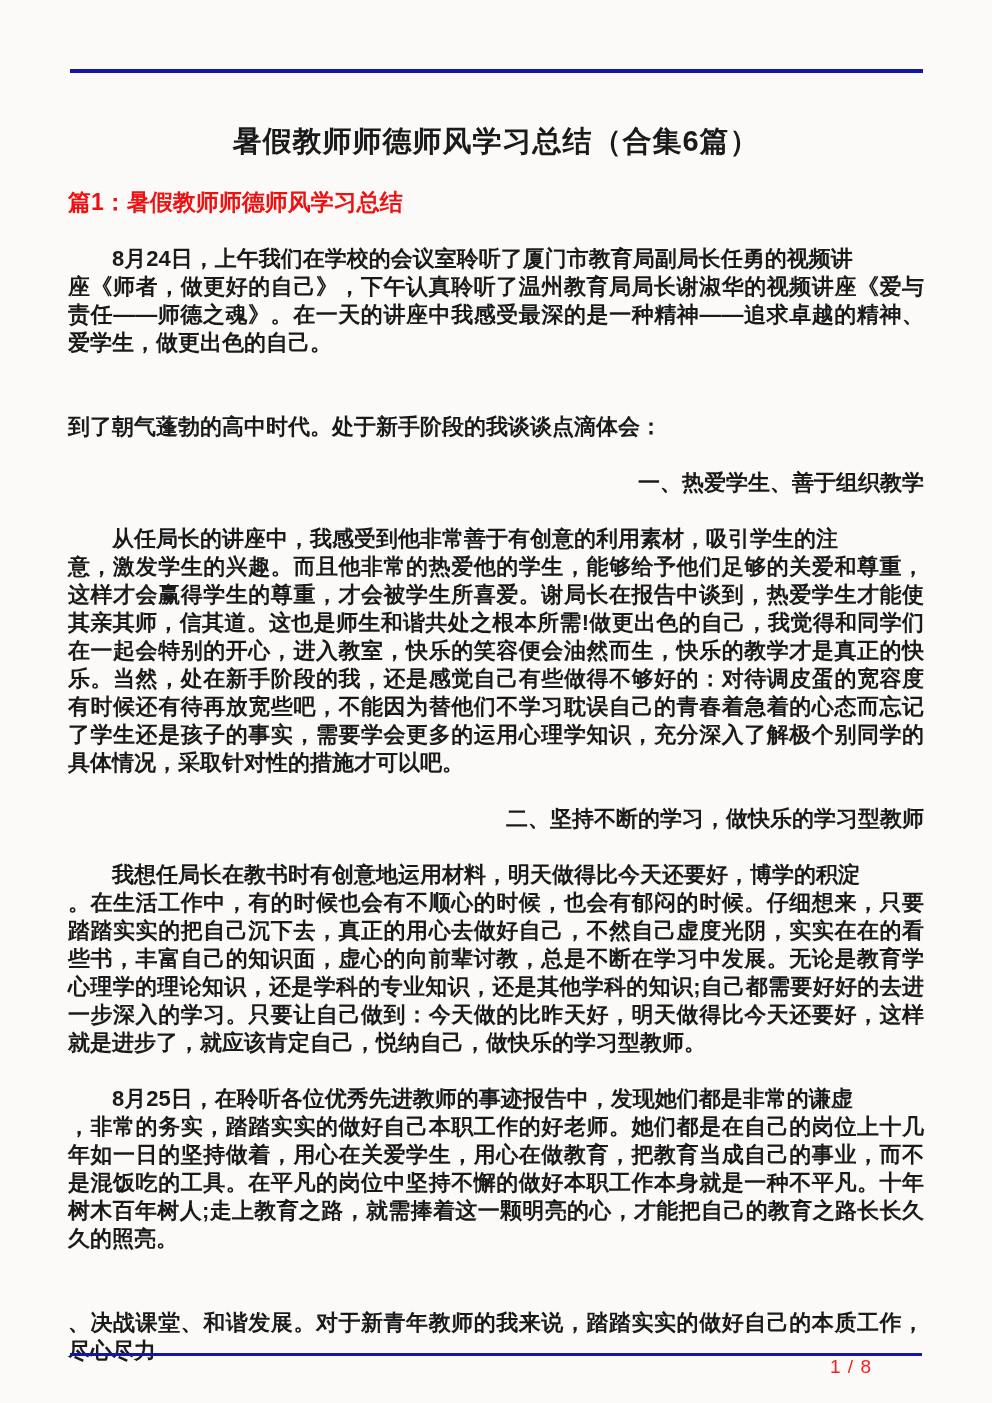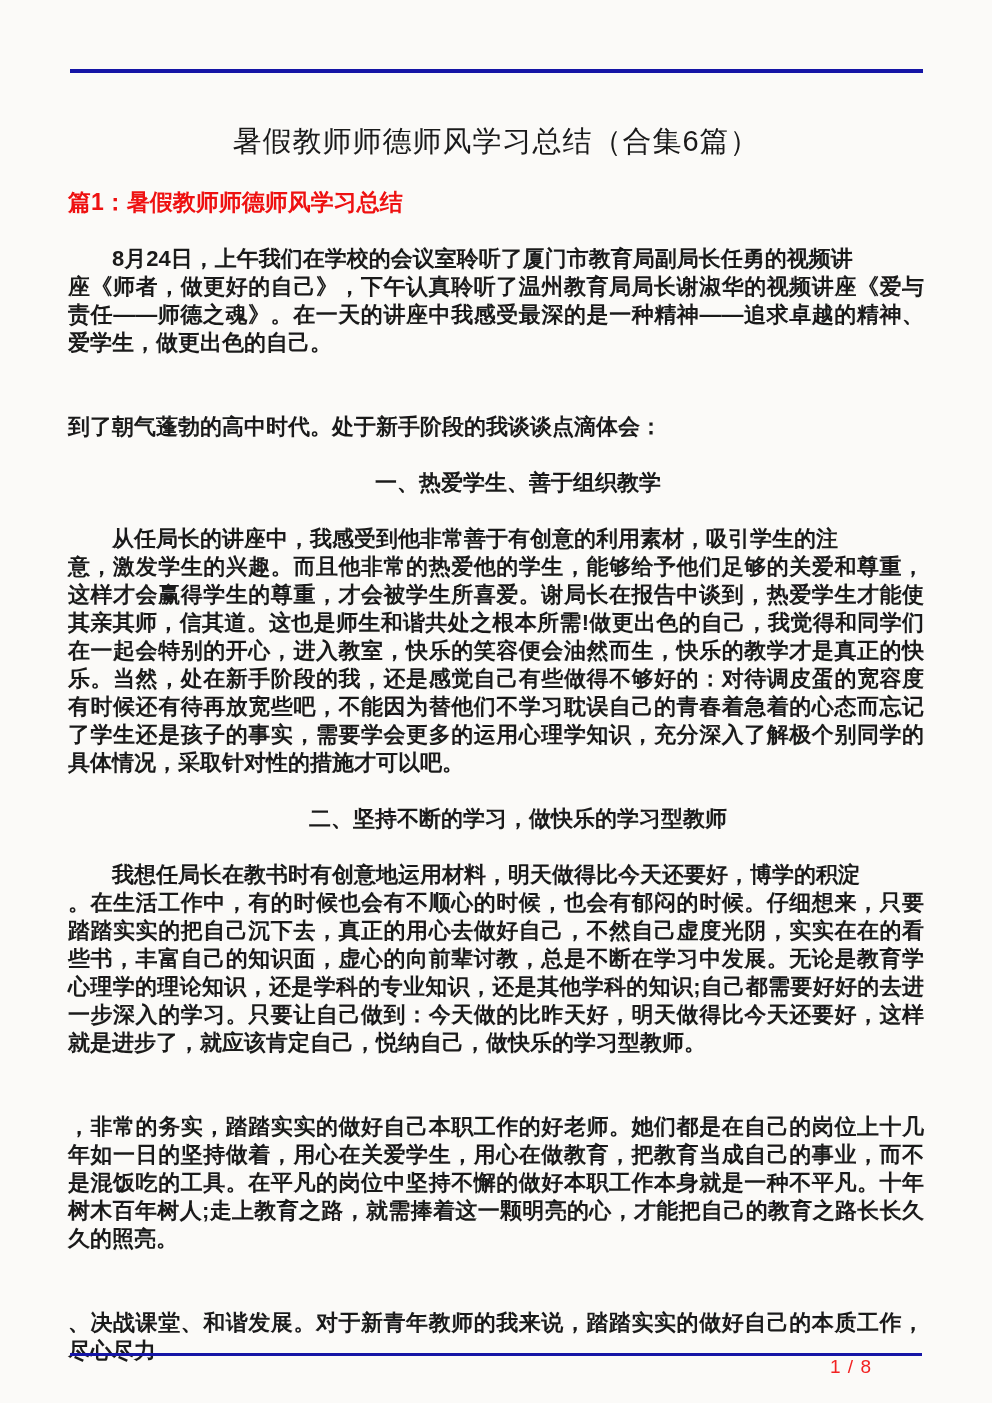--- a/index.html
+++ b/index.html
@@ -24,21 +24,21 @@
   .content {
     position: absolute;
     left: 68px; top: 122px;
     width: 856px;
   }
 
   .doc-title {
     margin: 0 0 27px 0;
     font-size: 29px;
     line-height: 38px;
-    font-weight: 400;
+    font-weight: 700;
     text-align: center;
     letter-spacing: 1px;
   }
 
   .section-heading {
     margin: 0 0 28px 0;
     font-size: 23px;
     line-height: 30px;
     font-weight: 700;
     color: var(--heading_red, #EE1111);
@@ -49,21 +49,21 @@
     margin: 0 0 28px 0;
     font-size: 22px;
     line-height: 28px;
     font-weight: 600;
     text-align: justify;
     text-indent: 2em;
     line-break: loose;
     overflow-wrap: break-word;
   }
 
-  .sub-heading { text-align: center; }
+  .sub-heading { text-align: right; }
 
   .footer-rule {
     position: absolute;
     left: 70px; top: 1353px;
     width: 852px; height: 3px;
     background: var(--rule_blue, #1515A6);
   }
 
   .page-number {
     position: absolute;
@@ -93,21 +93,21 @@
     <p class="para"><br><span>到了朝气蓬勃的高中时代。处于新手阶段的我谈谈点滴体会：</span></p>
 
     <p class="sub-heading">一、热爱学生、善于组织教学</p>
 
     <p class="para"><span>从任局长的讲座中，我感受到他非常善于有创意的利用素材，吸引学生的注</span><br><span>意，激发学生的兴趣。而且他非常的热爱他的学生，能够给予他们足够的关爱和尊重，这样才会赢得学生的尊重，才会被学生所喜爱。谢局长在报告中谈到，热爱学生才能使其亲其师，信其道。这也是师生和谐共处之根本所需!做更出色的自己，我觉得和同学们在一起会特别的开心，进入教室，快乐的笑容便会油然而生，快乐的教学才是真正的快乐。当然，处在新手阶段的我，还是感觉自己有些做得不够好的：对待调皮蛋的宽容度有时候还有待再放宽些吧，不能因为替他们不学习耽误自己的青春着急着的心态而忘记了学生还是孩子的事实，需要学会更多的运用心理学知识，充分深入了解极个别同学的具体情况，采取针对性的措施才可以吧。</span></p>
 
     <p class="sub-heading">二、坚持不断的学习，做快乐的学习型教师</p>
 
     <p class="para"><span>我想任局长在教书时有创意地运用材料，明天做得比今天还要好，博学的积淀</span><br><span>。在生活工作中，有的时候也会有不顺心的时候，也会有郁闷的时候。仔细想来，只要踏踏实实的把自己沉下去，真正的用心去做好自己，不然自己虚度光阴，实实在在的看些书，丰富自己的知识面，虚心的向前辈讨教，总是不断在学习中发展。无论是教育学心理学的理论知识，还是学科的专业知识，还是其他学科的知识;自己都需要好好的去进一步深入的学习。只要让自己做到：今天做的比昨天好，明天做得比今天还要好，这样就是进步了，就应该肯定自己，悦纳自己，做快乐的学习型教师。</span></p>
 
-    <p class="para"><br><span>，非常的务实，踏踏实实的做好自己本职工作的好老师。她们都是在自己的岗位上十几年如一日的坚持做着，用心在关爱学生，用心在做教育，把教育当成自己的事业，而不是混饭吃的工具。在平凡的岗位中坚持不懈的做好本职工作本身就是一种不平凡。十年树木百年树人;走上教育之路，就需捧着这一颗明亮的心，才能把自己的教育之路长长久久的照亮。</span></p>
+    <p class="para"><span>8月25日，在聆听各位优秀先进教师的事迹报告中，发现她们都是非常的谦虚</span><br><span>，非常的务实，踏踏实实的做好自己本职工作的好老师。她们都是在自己的岗位上十几年如一日的坚持做着，用心在关爱学生，用心在做教育，把教育当成自己的事业，而不是混饭吃的工具。在平凡的岗位中坚持不懈的做好本职工作本身就是一种不平凡。十年树木百年树人;走上教育之路，就需捧着这一颗明亮的心，才能把自己的教育之路长长久久的照亮。</span></p>
 
     <p class="para"><br><span>、决战课堂、和谐发展。对于新青年教师的我来说，踏踏实实的做好自己的本质工作，尽心尽力</span></p>
 
   </main>
 
   <div class="footer-rule"></div>
 
   <div class="page-number">1 / 8</div>
 
 </div>

